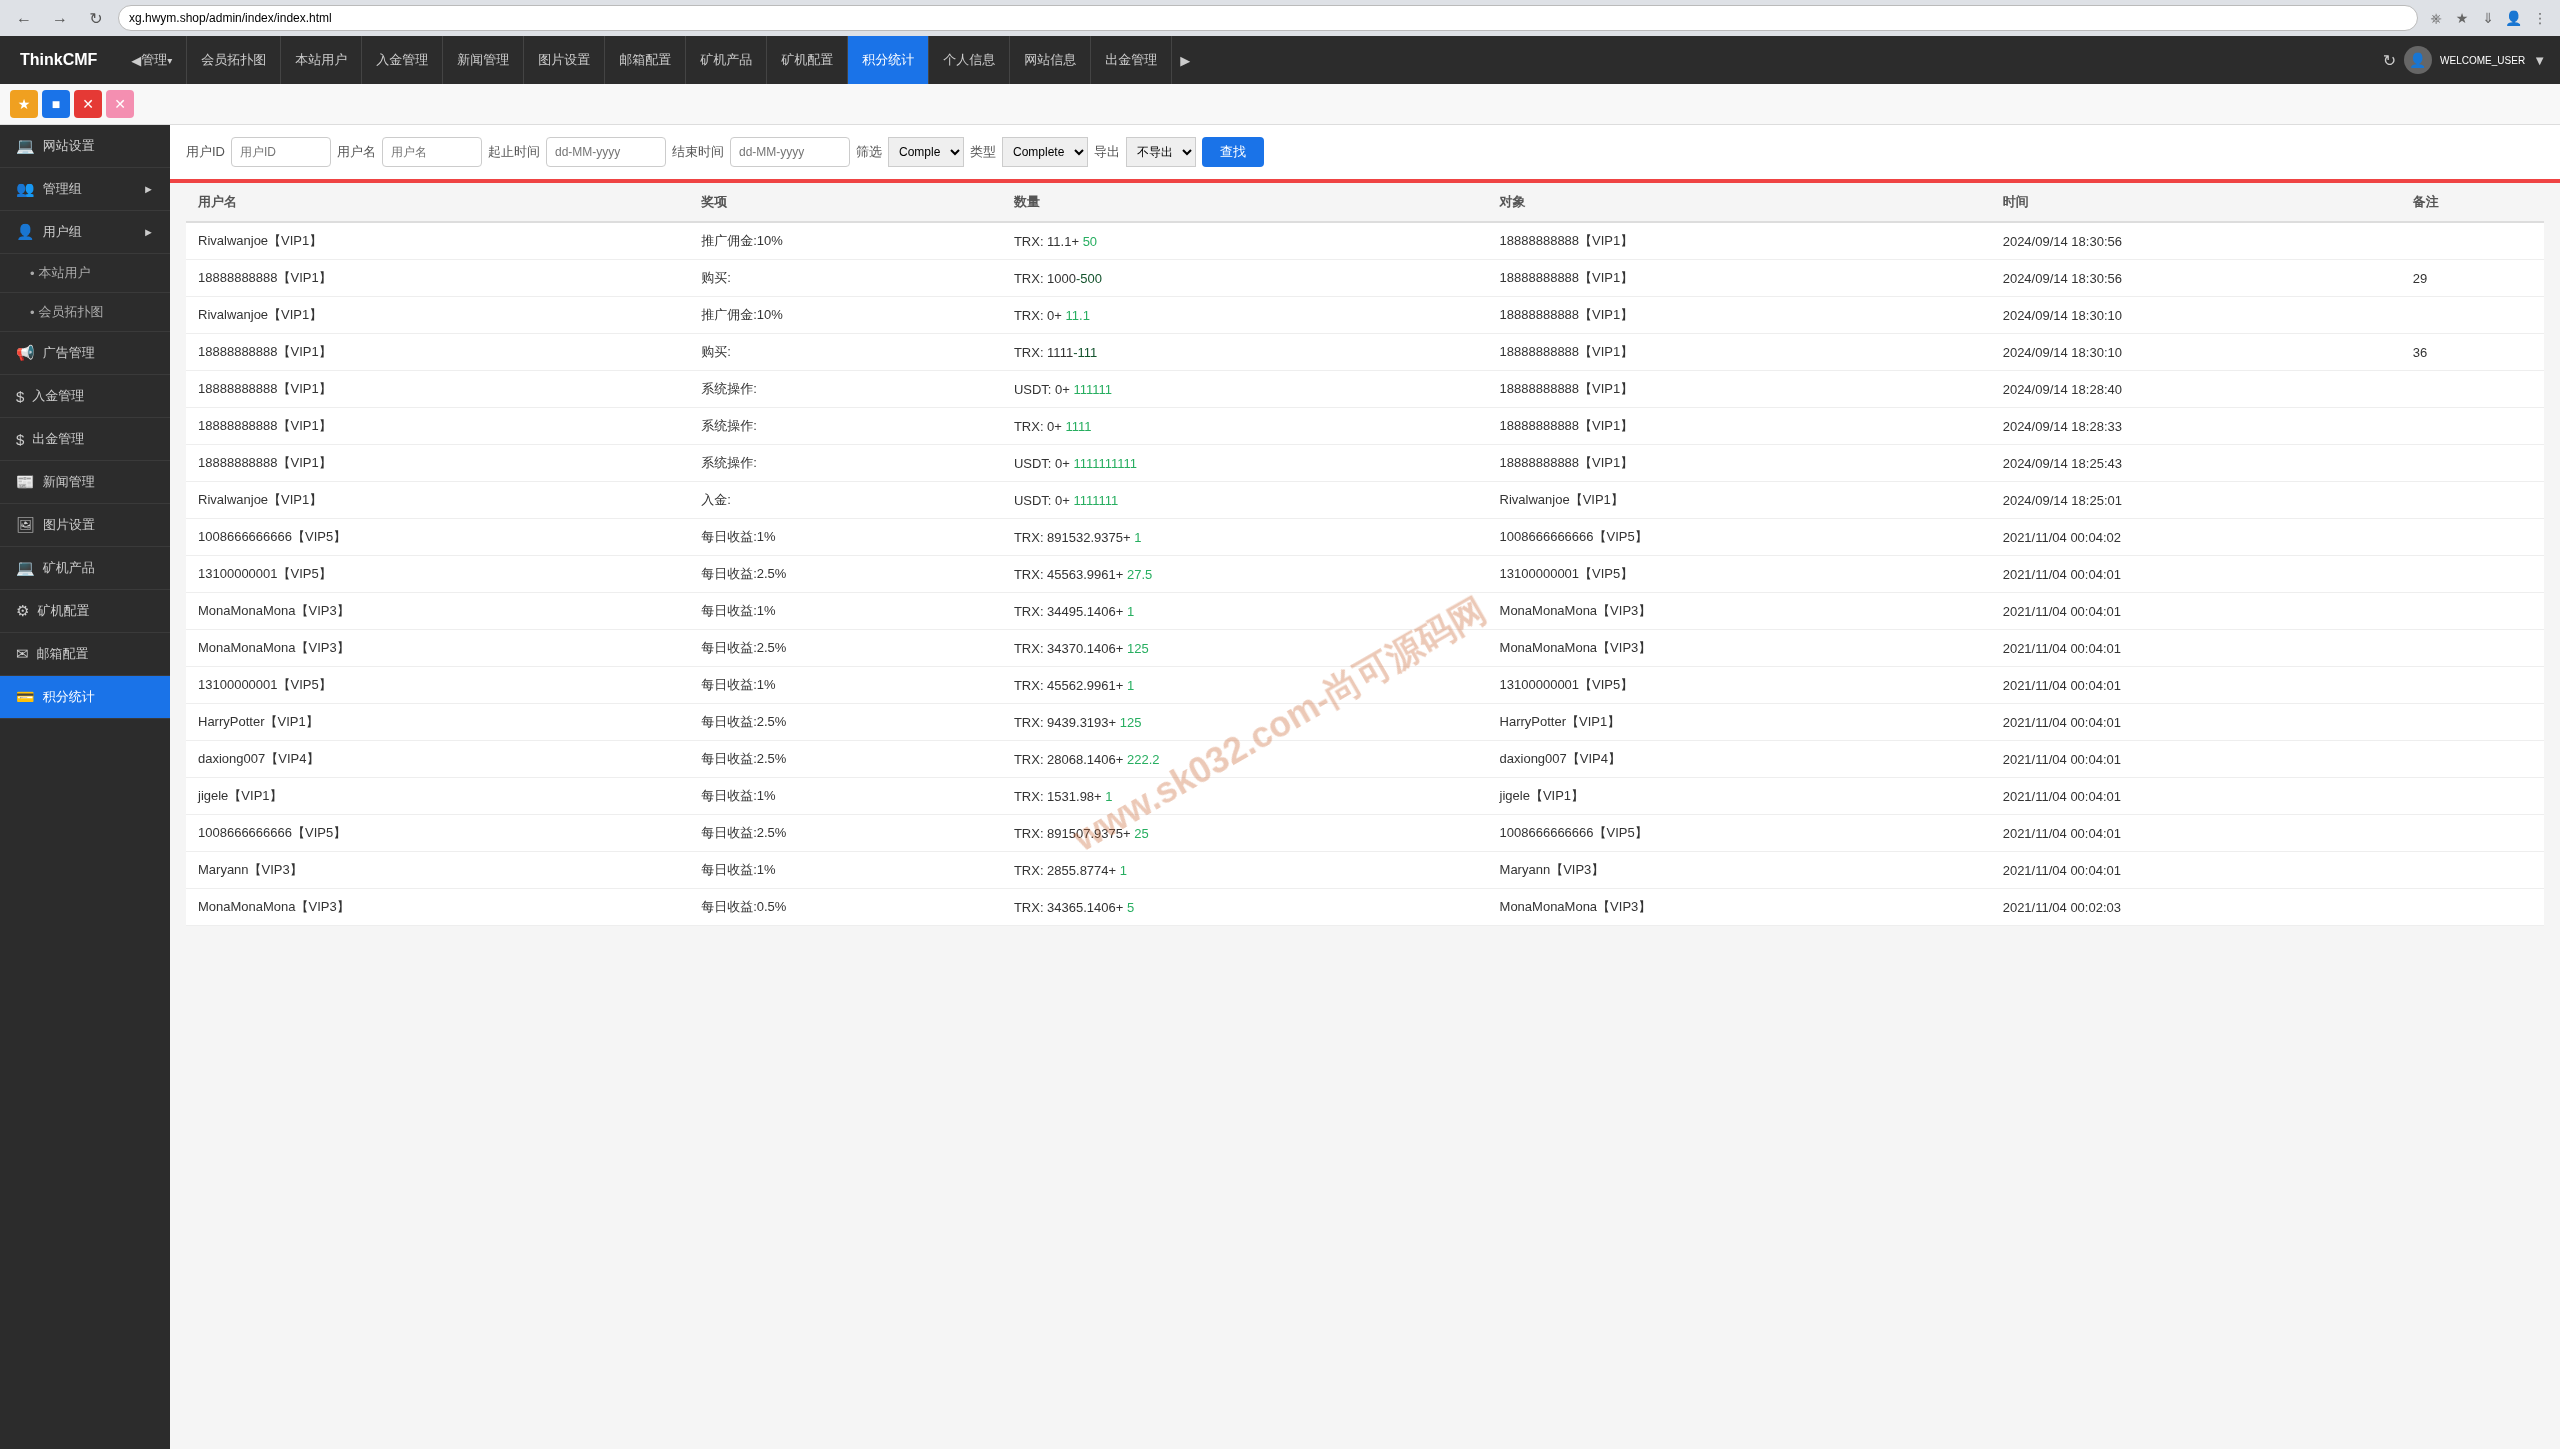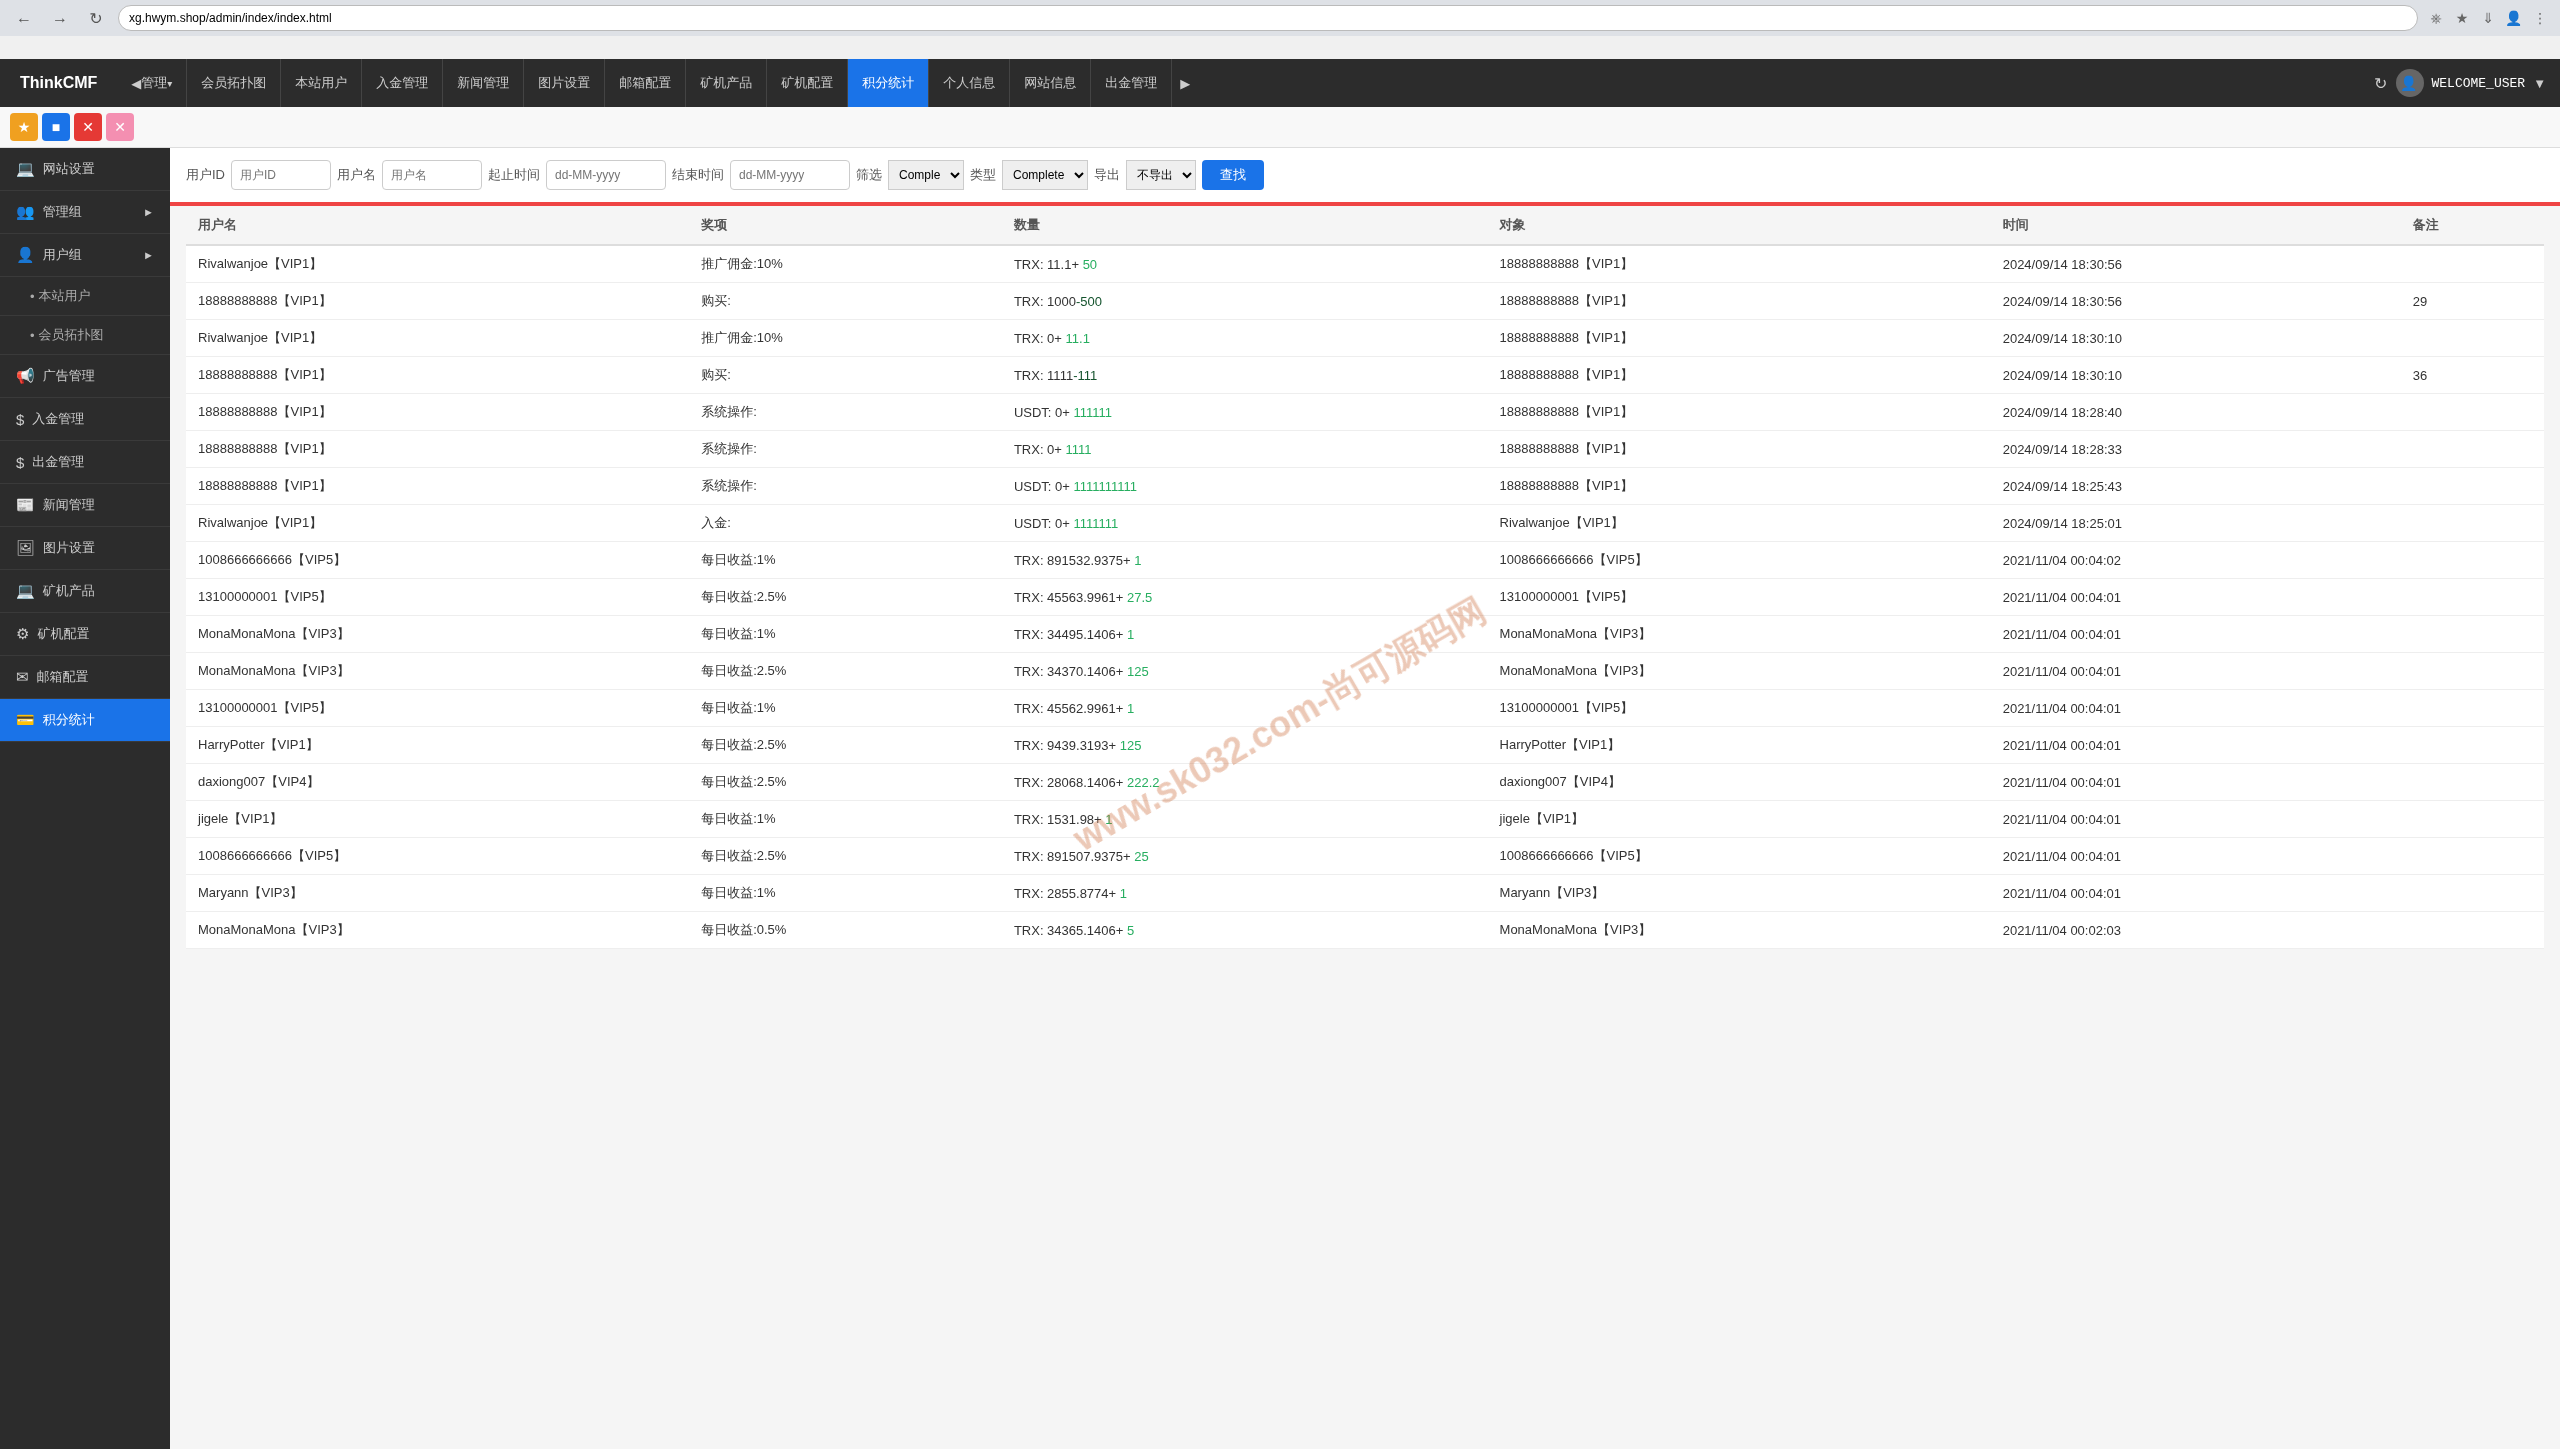--- a/index.html
+++ b/index.html
@@ -9,34 +9,34 @@
     .browser-bar {
       display: flex; align-items: center; height: 36px; background: #dee1e6; padding: 0 10px; gap: 8px;
     }
     .browser-nav-btn { width: 28px; height: 28px; border: none; background: transparent; cursor: pointer; font-size: 16px; color: #555; display: flex; align-items: center; justify-content: center; border-radius: 4px; }
     .browser-address-bar { flex: 1; height: 26px; border: 1px solid #bbb; border-radius: 13px; padding: 0 30px 0 10px; font-size: 12px; background: white; }
     .browser-icons { display: flex; gap: 6px; align-items: center; }
     .browser-icon { width: 20px; height: 20px; display: flex; align-items: center; justify-content: center; color: #666; font-size: 14px; cursor: pointer; }
 
     
     .app-header {
-      display: flex; align-items: center; background: #2c2c2c; height: 48px; padding: 0 0 0 0; color: white; margin-top: 23px;
+      display: flex; align-items: center; background: #2c2c2c; height: 48px; padding: 0 0 0 0; color: white;
     }
     .app-logo { padding: 0 20px; font-size: 16px; font-weight: bold; color: white; white-space: nowrap; }
     .nav-menu { display: flex; align-items: center; flex: 1; height: 100%; }
     .nav-item {
       display: flex; align-items: center; height: 100%; padding: 0 14px;
       font-size: 13px; color: #ccc; cursor: pointer; white-space: nowrap; border-right: 1px solid #444;
     }
     .nav-item.active { background: #1a73e8; color: white; }
     .nav-item.has-arrow::after { content: " ▾"; font-size: 10px; }
     .nav-more { display: flex; align-items: center; padding: 0 8px; cursor: pointer; color: #ccc; }
     .nav-right { display: flex; align-items: center; gap: 8px; padding: 0 14px; margin-left: auto; }
     .nav-refresh { color: #ccc; cursor: pointer; font-size: 16px; }
-    .nav-user { color: white; font-size: 13px; display: flex; align-items: center; gap: 4px; font-family: Liberation Mono, monospace; }
+    .nav-user { color: white; font-size: 10px; display: flex; align-items: center; gap: 4px; }
     .nav-user-icon { width: 28px; height: 28px; border-radius: 50%; background: #666; display: flex; align-items: center; justify-content: center; color: white; font-size: 14px; }
 
     
     .layout { display: flex; height: calc(100vh - 84px); }
     .sidebar { width: 170px; background: #2c2c2c; color: #ccc; flex-shrink: 0; overflow-y: auto; }
     .sidebar-item {
       display: flex; align-items: center; padding: 12px 16px; cursor: pointer; font-size: 13px; border-bottom: 1px solid #3a3a3a;
     }
     .sidebar-item.active { background: #1a73e8; color: white; }
     .sidebar-item .icon { margin-right: 8px; font-size: 15px; }

